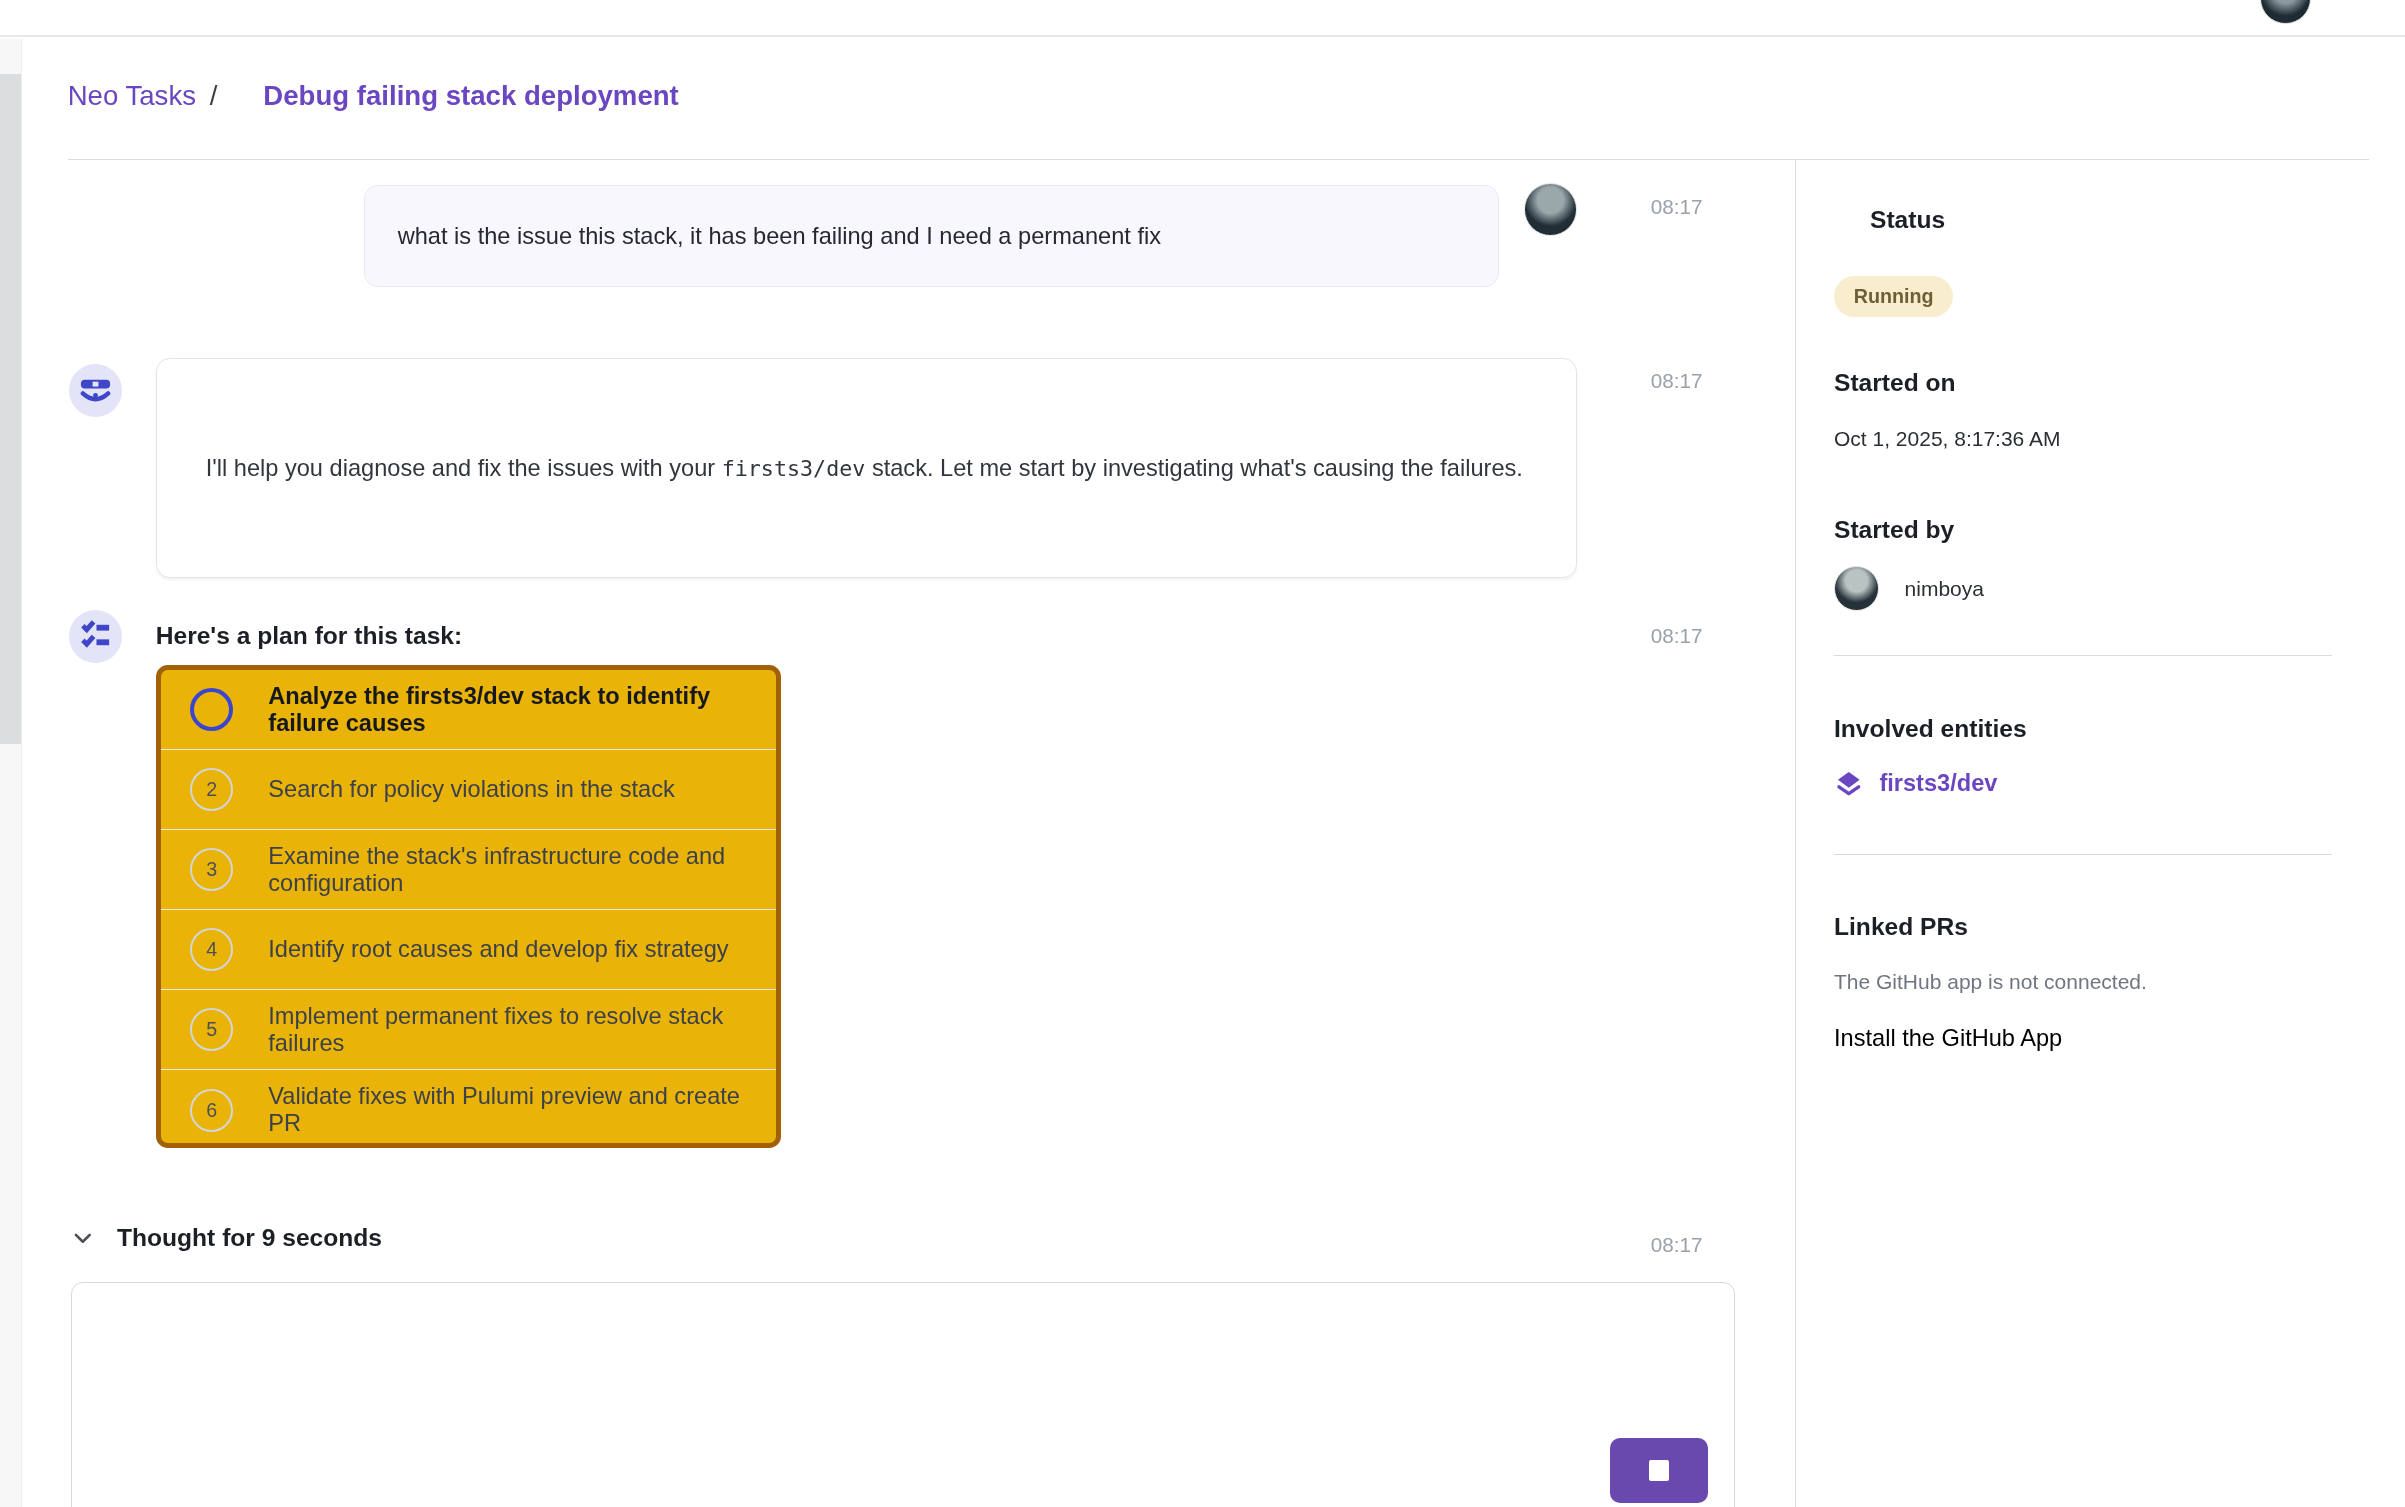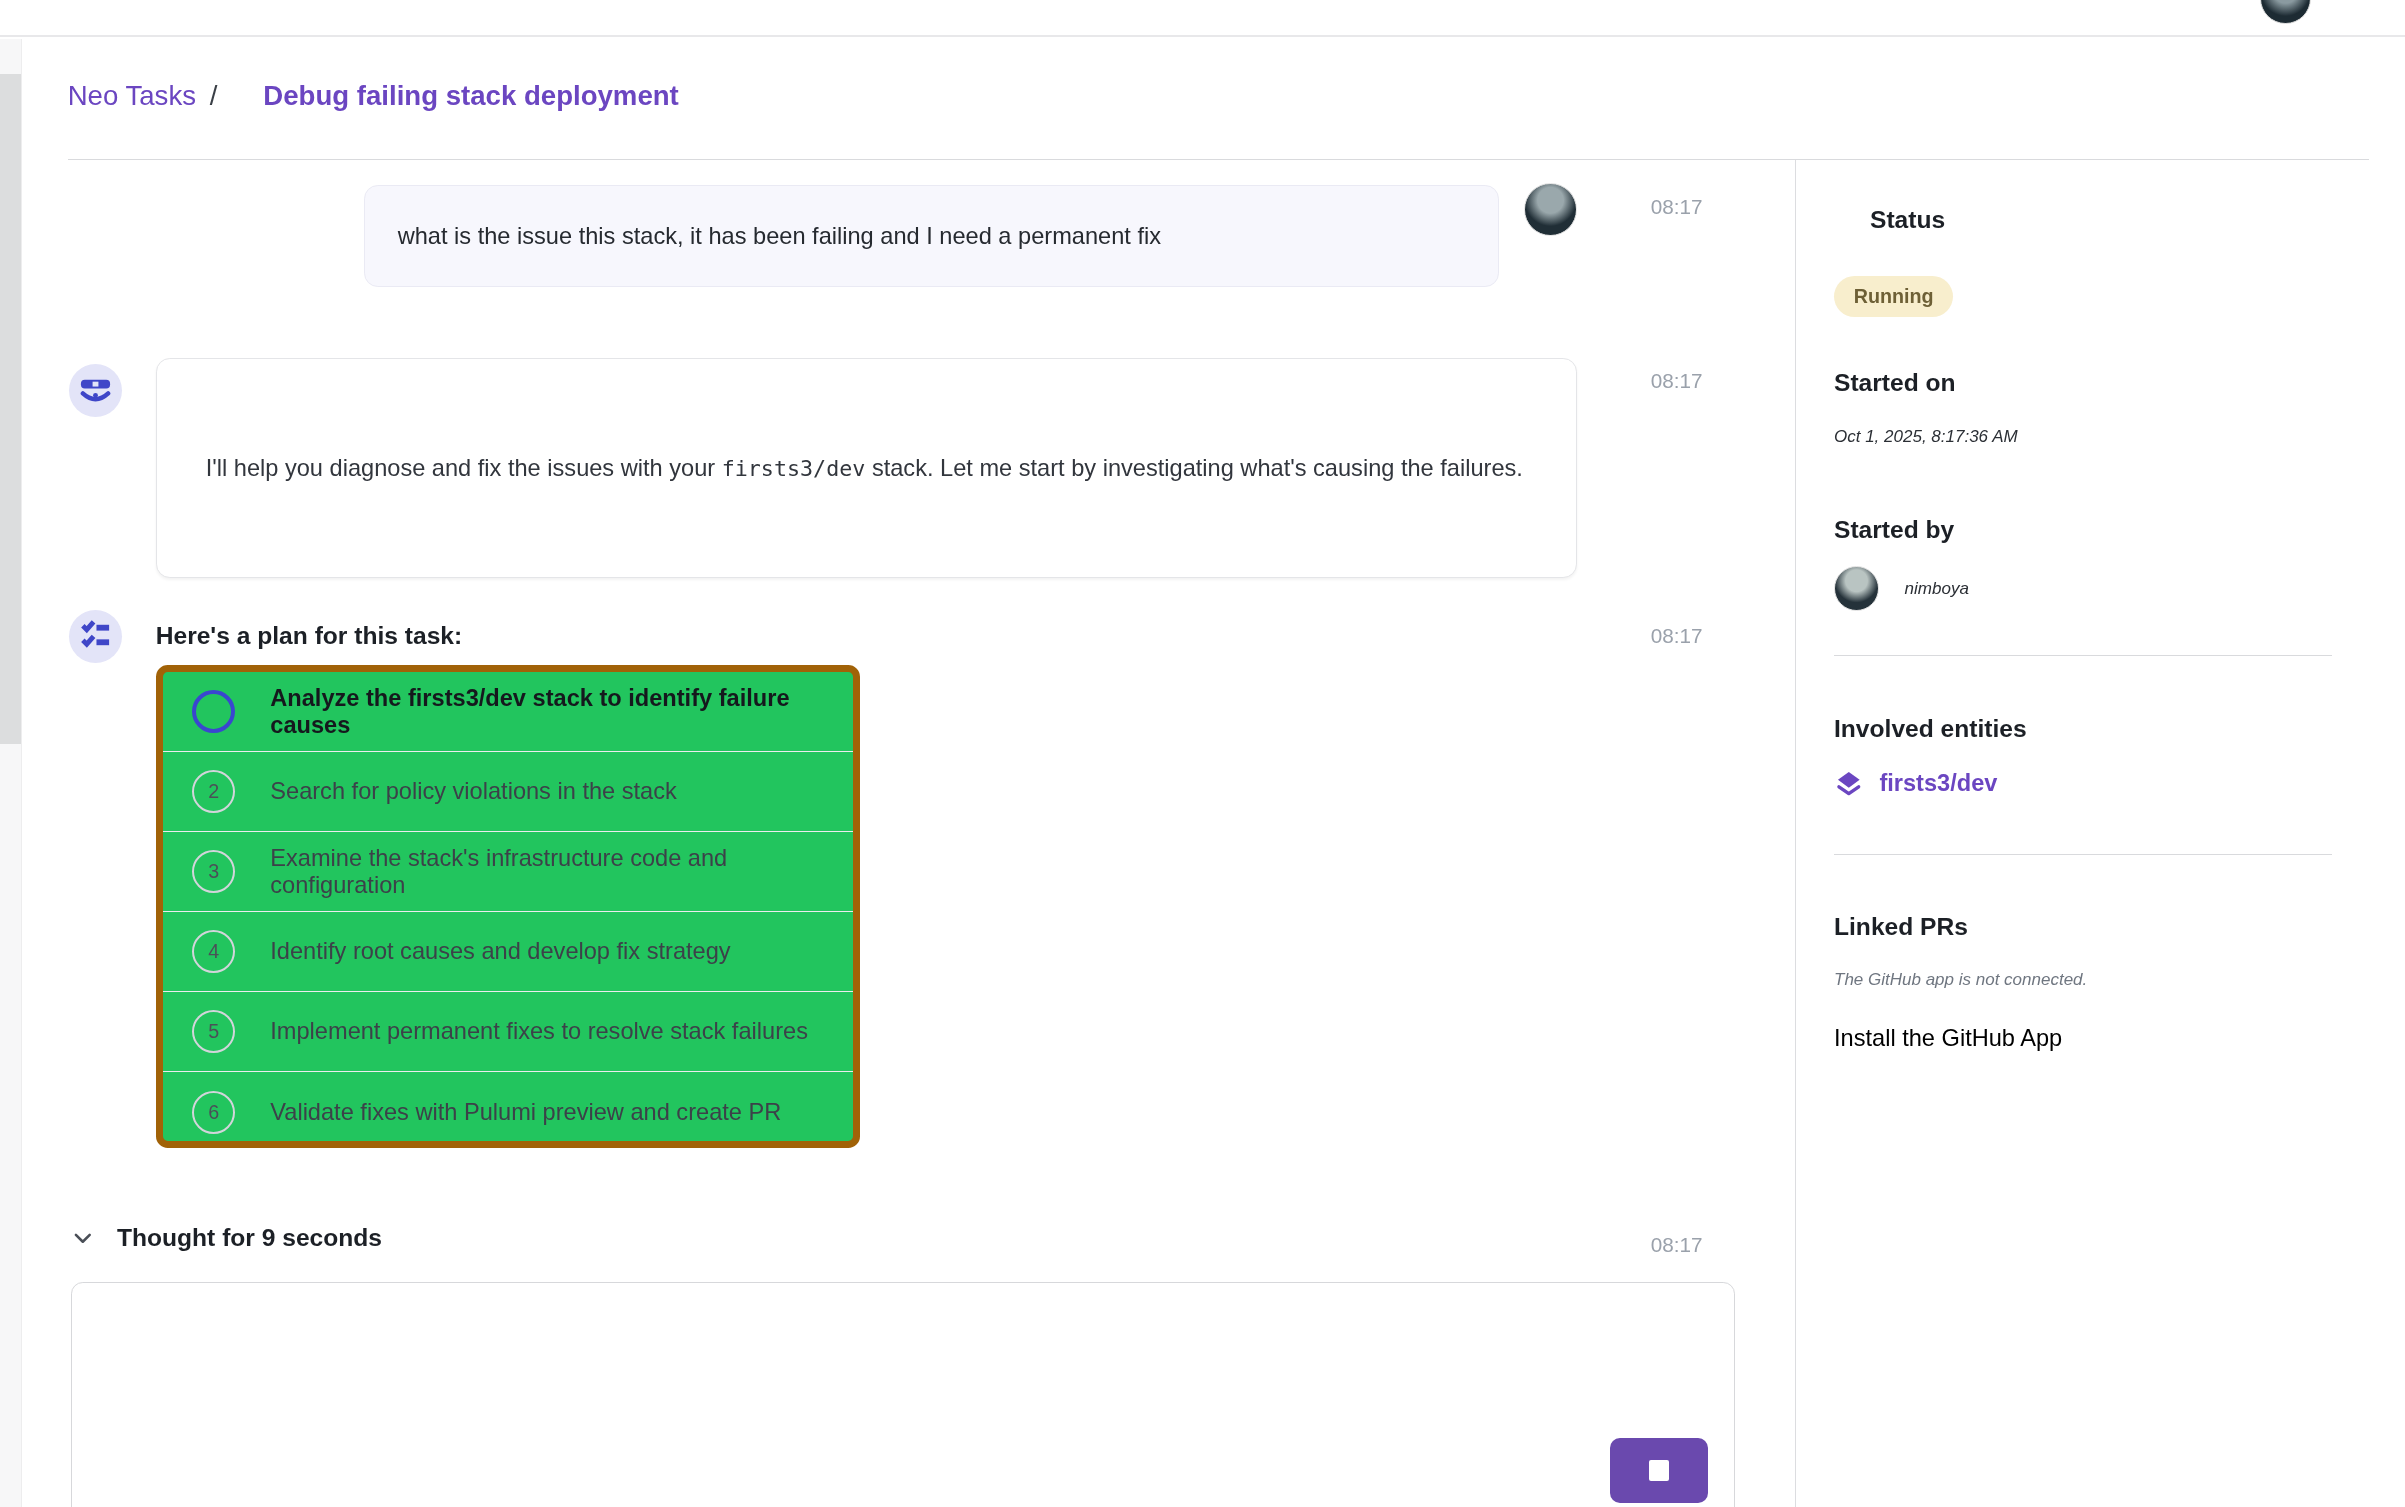--- a/index.html
+++ b/index.html
@@ -53,22 +53,22 @@
     background:#fff; border:1px solid #e4e5e8; border-radius:13.8px;
     box-shadow:0 2px 3px rgba(0,0,0,0.05);
     padding:29.6px 49px; font-size:23.6px; line-height:41px; color:#32363d;
     display:flex; align-items:center; }
   .mono { font-family:"DejaVu Sans Mono", monospace; font-size:21.7px; }
 
   
   #plan-chip { position:absolute; left:46px; top:571px; }
   #plan-title { position:absolute; left:133px; top:583px; font-size:24.6px; font-weight:700;
     color:#1c2026; }
-  #plan-card { position:absolute; left:133px; top:626px; width:704px; height:483px;
-    background:#22c55e; border:7px solid #a16207; border-radius:11.8px; overflow:hidden; }
+  #plan-card { position:absolute; left:133px; top:626px; width:625px; height:483px;
+    background:#eab308; border:5px solid #a16207; border-radius:11.8px; overflow:hidden; }
   .plan-row { height:80px; display:flex; align-items:center; padding-left:29.6px;
     border-bottom:1px solid #ececee; font-size:23.6px; color:#3c4149; }
   .plan-row:last-child { border-bottom:none; }
   .plan-row.current { font-weight:700; color:#15181d; }
   .step-circle { width:43px; height:43px; border-radius:50%; flex:0 0 43px;
     margin-right:35px; display:flex; align-items:center; justify-content:center;
     font-size:19.7px; color:#4b5058; font-weight:400; }
   .step-circle.pending { border:2px solid #d2d5da; }
   .step-circle.progress { border:4.9px solid #3a46cf; }
 
@@ -85,21 +85,21 @@
     border:none; outline:none; resize:none; background:transparent;
     font-family:"Liberation Sans", sans-serif; font-size:23.6px; padding:23.6px 27.6px; }
   #stop-btn { position:absolute; right:25.6px; bottom:21.7px; width:98px; height:65px;
     background:#6a49ae; border:none; border-radius:9.9px; cursor:pointer;
     display:flex; align-items:center; justify-content:center; }
   #stop-btn .square { width:20.7px; height:20.7px; background:#ffffff; border-radius:2px; }
 
   
   #sidebar { position:absolute; left:1834px; top:158px; width:498px; }
   .side-h { font-size:24.6px; font-weight:700; color:#1c2026; }
-  .side-val { font-size:17px; color:#2b2f35;font-style:italic; }
+  .side-val { font-size:21px; color:#2b2f35; }
   #status-h { position:absolute; top:48px;margin-left:36px; }
   #status-badge { position:absolute; top:118px; left:0; display:inline-block;
     background:#f8eecd; color:#6e6036; font-size:19.7px; font-weight:700;
     padding:8.9px 19.7px; border-radius:984px; }
   #started-on-h { position:absolute; top:211px; }
   #started-on-v { position:absolute; top:269px; }
   #started-by-h { position:absolute; top:358px; }
   #by-row { position:absolute; top:408px; display:flex; align-items:center; }
   #by-avatar { width:45px; height:45px; border-radius:50%;
     background:radial-gradient(circle at 50% 32%, #b9c4c2 0 30%, #25323a 60%);

